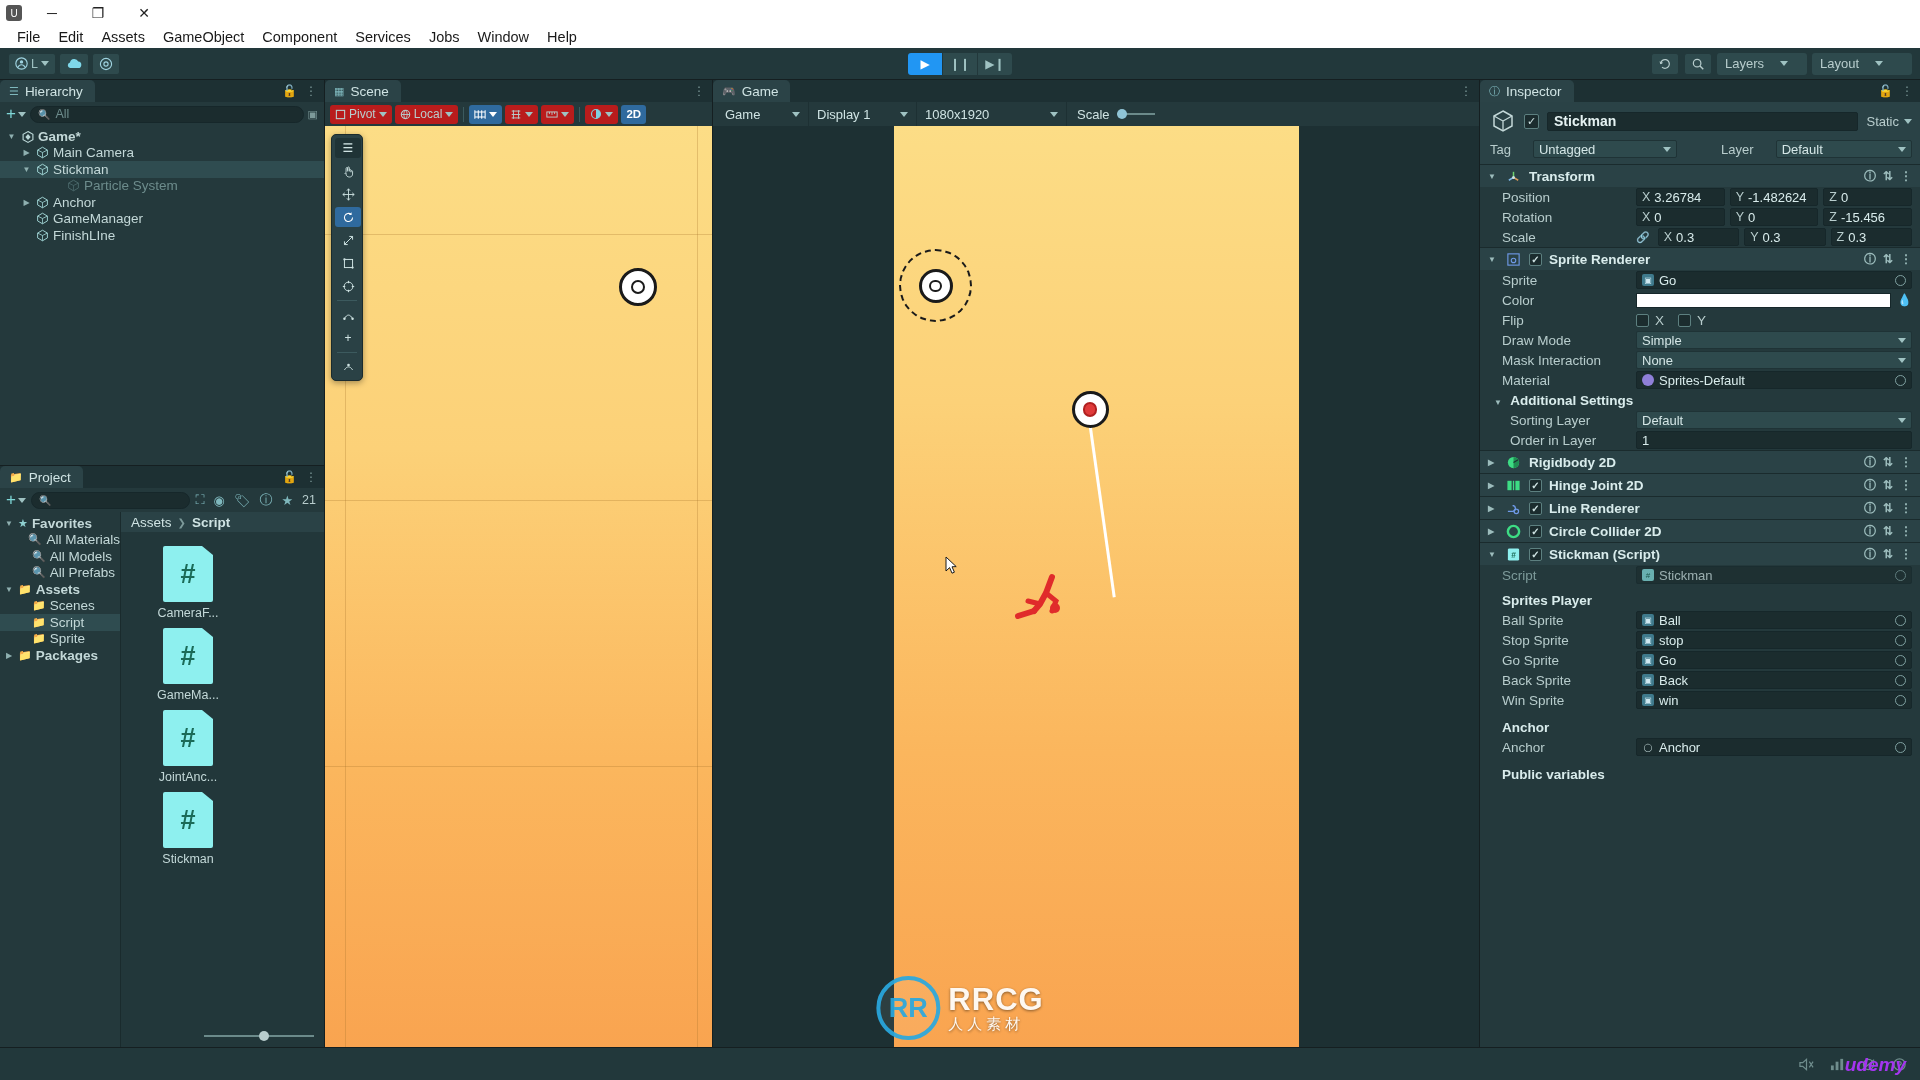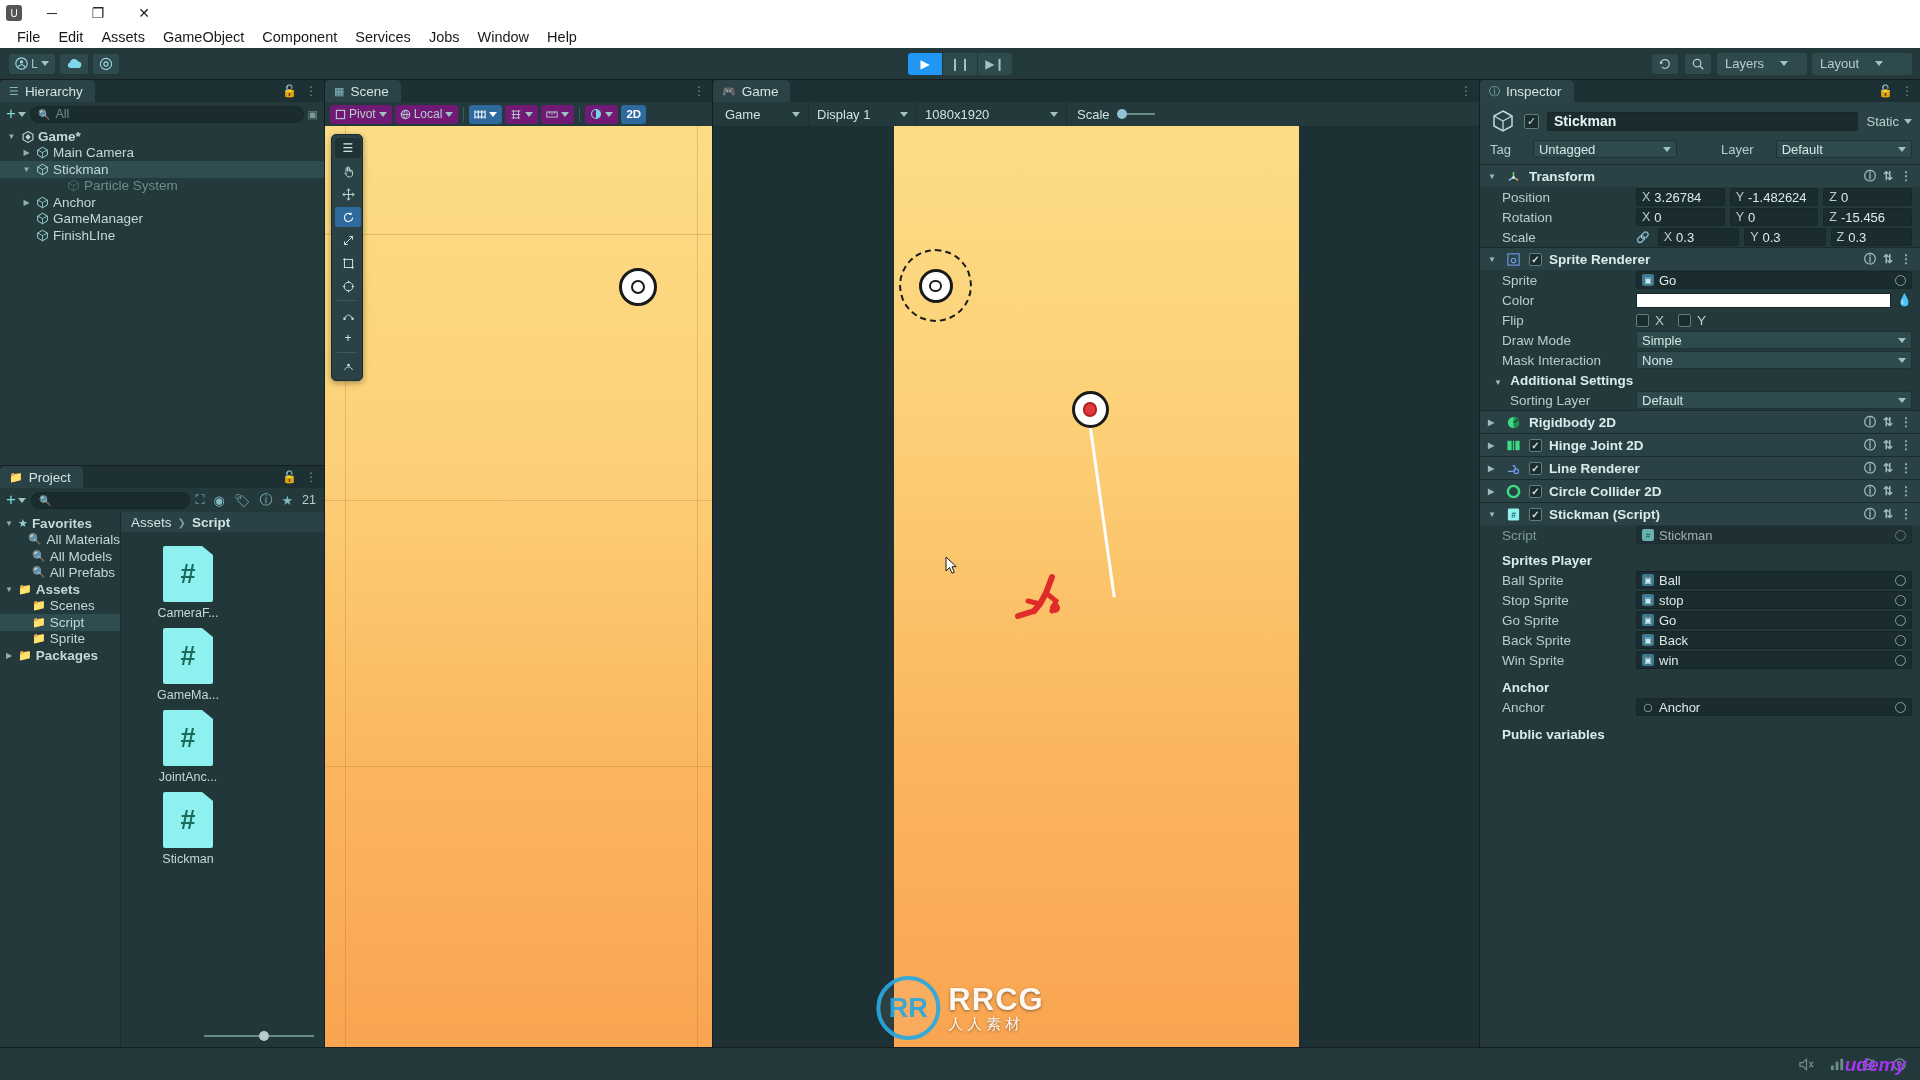--- a/index.html
+++ b/index.html
@@ -129,21 +129,21 @@
   }
   .asset-label { font-size:12.5px; color:#c3d8d8; text-align:center; white-space:nowrap; overflow:hidden; }
   .p-slider { height:22px; display:flex; align-items:center; justify-content:flex-end; padding-right:10px; flex:none; }
   .slider-track { width:110px; height:2px; background:#6b8a8a; position:relative; }
   .slider-knob { position:absolute; left:50%; top:-4px; width:10px;height:10px;border-radius:50%; background:#b8cdcd; }
 
   
   .scene-col { width:388px; flex:none; display:flex; flex-direction:column; border-right:1px solid #151f21; }
   .sv-toolbar { height:24px; background:#24393c; display:flex; align-items:center; gap:3px; padding:0 5px; flex:none; }
   .sv-btn {
-    height:19px; background:#701a75; border-radius:3px; display:flex; align-items:center;
+    height:19px; background:#b91c1c; border-radius:3px; display:flex; align-items:center;
     gap:3px; padding:0 5px; font-size:12px; color:#b8cdcd;
   }
   .sv-btn.on { background:#2f6a9e; color:#fff; }
   .sep-v { width:1px; height:15px; background:#3c5a5e; margin:0 2px; }
   .scene-canvas { flex:1; position:relative; overflow:hidden; background:#ffd97f; }
   .scene-grad { position:absolute; inset:0; background:linear-gradient(180deg,#fcdd86 0%,#fcd178 35%,#fbb65d 70%,#f9a450 100%); }
   .scene-gridline { position:absolute; background:rgba(160,110,40,.28); }
   .tools-overlay {
     position:absolute; left:6px; top:8px; width:32px; background:#2a4145;
     border:1px solid #1a2b2d; border-radius:5px; padding:3px; display:flex;
@@ -864,34 +864,48 @@
 
           <div class="prow">
             <span class="pl">Mask Interaction</span>
             <div class="dropdown" style="flex:1">
               <span>None</span>
               <span class="caret"></span>
             </div>
           </div>
 
 
+          <div class="prow">
+            <span class="pl">Material</span>
+            <div class="objfield">
+              <span class="oicon" style="border-radius:50%;background:#8f7fd8;"></span>
+              <span>Sprites-Default</span>
+              <span class="dot"></span>
+            </div>
+          </div>
 
           <div class="section-lbl">
             <span style="font-size:8px;color:#9cbcbc;margin-right:5px;">▼</span>
             <span>Additional Settings</span>
           </div>
 
           <div class="prow">
             <span class="pl" style="padding-left:8px">Sorting Layer</span>
             <div class="dropdown" style="flex:1">
               <span>Default</span>
               <span class="caret"></span>
             </div>
           </div>
 
+          <div class="prow">
+            <span class="pl" style="padding-left:8px">Order in Layer</span>
+            <div class="vfield" style="flex:1">
+              <span>1</span>
+            </div>
+          </div>
         </div>
 
         <div id="collapsed-components">
             <div class="comp">
               <div class="comp-head">
                 <span class="foldout">▶</span>
                 <span class="cicon">
                   <svg width="15" height="15" viewBox="0 0 16 16">
                     <circle cx="8" cy="8" r="6" fill="#3ddc84"></circle>
                     <path d="M8 2a6 6 0 0 1 0 12z" fill="#1f8f52"></path>

